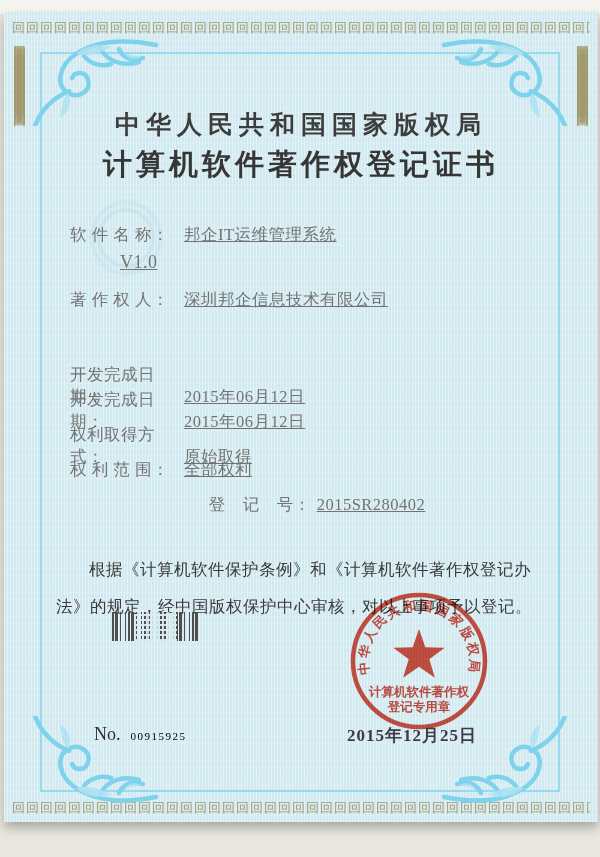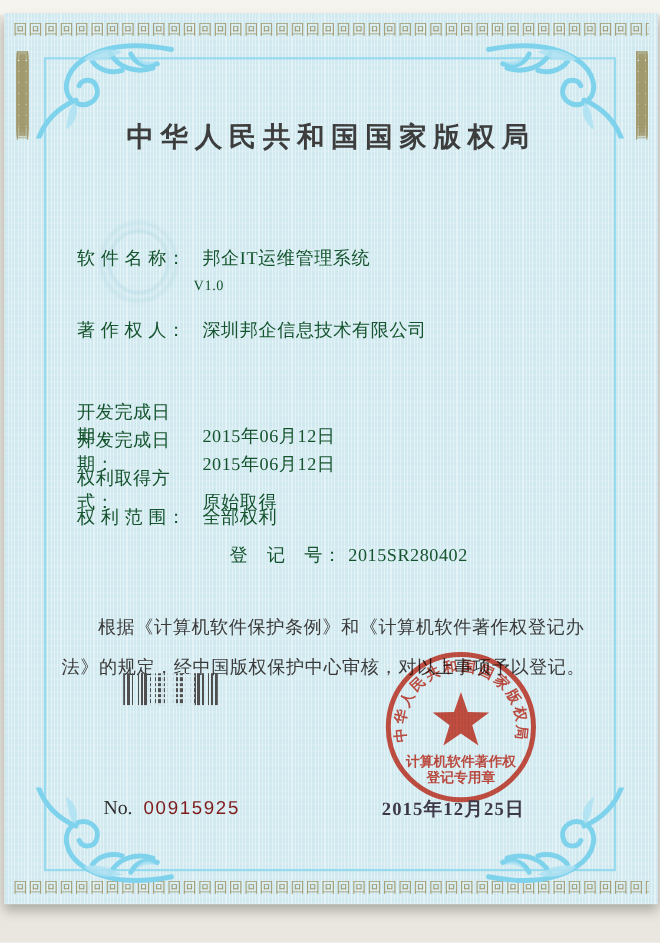--- a/index.html
+++ b/index.html
@@ -54,24 +54,24 @@
   }
   .cert-title{
     position:absolute;top:133px;left:0;right:0;text-align:center;
     font-size:29px;font-weight:bold;letter-spacing:4px;color:#363636;
   }
   .cert-no{
     position:absolute;top:185px;right:36px;font-size:12.5px;color:#4b4b4b;letter-spacing:.5px;
   }
   .cert-no .val{margin-left:12px;}
   .frow{
-    position:absolute;left:66px;right:40px;font-size:16.5px;color:#14532d;letter-spacing:.5px;
+    position:absolute;left:66px;right:40px;font-size:16.5px;color:#737373;letter-spacing:.5px;text-decoration:underline;
   }
   .frow .lab{display:inline-block;width:114px;}
-  .frow .v2{padding-left:66px;margin-top:6px;font-size:13px;margin-left:40px;}
+  .frow .v2{padding-left:50px;margin-top:6px;font-size:18px;}
   .r1{top:212px;} .r2{top:277px;} .r3{top:342px;margin-top:10px;} .r4{top:377px;}
   .r5{top:412px;} .r6{top:447px;} .r7{top:482px;text-align:center;}
   .statement{
     position:absolute;left:52px;top:522px;width:502px;
     font-size:16.5px;line-height:37px;color:#3a3a3a;text-indent:2em;letter-spacing:.5px;
   }
   
   .barcode{
     position:absolute;left:108px;top:600px;width:86px;height:29px;
     background:repeating-linear-gradient(90deg,
@@ -80,22 +80,22 @@
   }
   .barcode::after{
     content:"";position:absolute;left:26%;right:24%;top:0;bottom:0;
     background:
       repeating-linear-gradient(0deg,rgba(217,237,242,.95) 0 2px,transparent 2px 5px),
       repeating-linear-gradient(90deg,transparent 0 3px,rgba(217,237,242,.85) 3px 5px);
   }
   
   .serial{position:absolute;left:90px;top:712px;font-size:18px;color:#2e2e2e;}
   .serial .num{
-    font-family:Liberation Sans, sans-serif;font-size:17px;letter-spacing:1.5px;
-    margin-left:10px;color:#7f1d1d;
+    font-family:Liberation Serif, serif;font-size:11px;letter-spacing:1.5px;
+    margin-left:10px;color:#000000;
   }
   
   .seal{
     position:absolute;left:344px;top:578px;width:142px;height:142px;
     mix-blend-mode:multiply;opacity:.93;
   }
   .issue-date{
     position:absolute;left:343px;top:712px;width:144px;text-align:left;
     font-size:17px;font-weight:600;color:#3e3946;letter-spacing:1px;
   }
@@ -140,20 +140,21 @@
   <svg class="fl fl-bl">
       <use href="#flourish"></use>
     </svg>
   <svg class="fl fl-br">
       <use href="#flourish"></use>
     </svg>
 
   <div class="watermark"></div>
 
   <div class="authority">中华人民共和国国家版权局</div>
+  <div class="cert-title">计算机软件著作权登记证书</div>
 
   <div class="frow r1">
     <span class="lab">软 件 名 称：</span><span>邦企IT运维管理系统</span>
     <div class="v2">V1.0</div>
   </div>
   <div class="frow r2">
     <span class="lab">著 作 权 人：</span><span>深圳邦企信息技术有限公司</span>
   </div>
   <div class="frow r3">
     <span class="lab">开发完成日期：</span><span>2015年06月12日</span>

